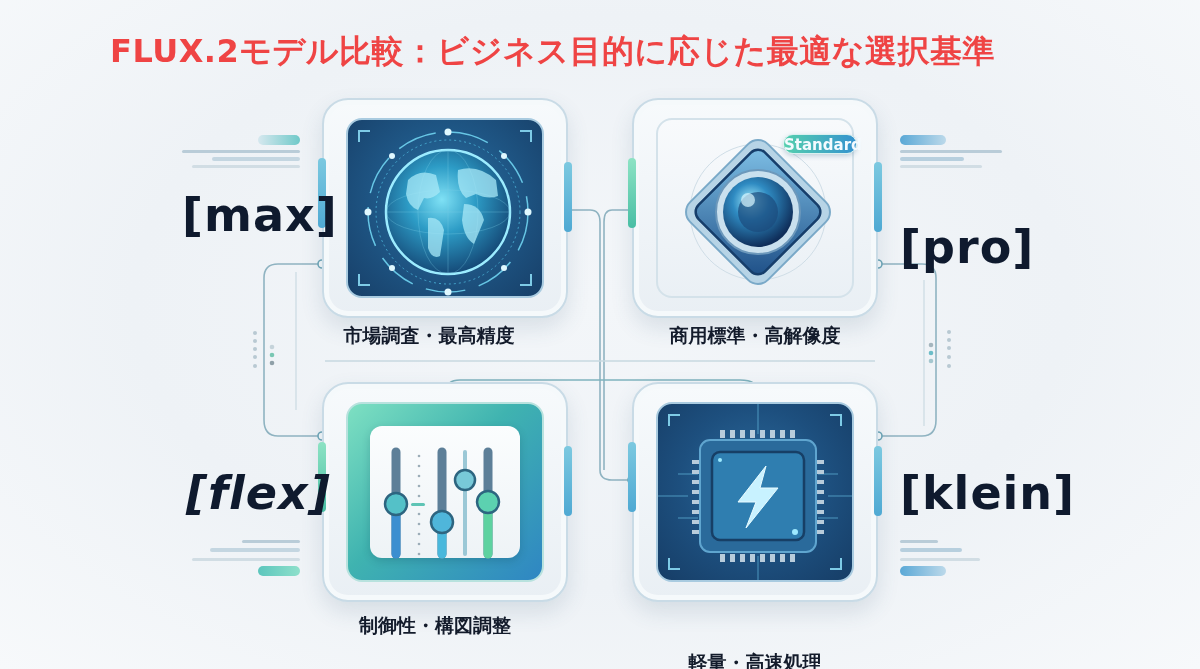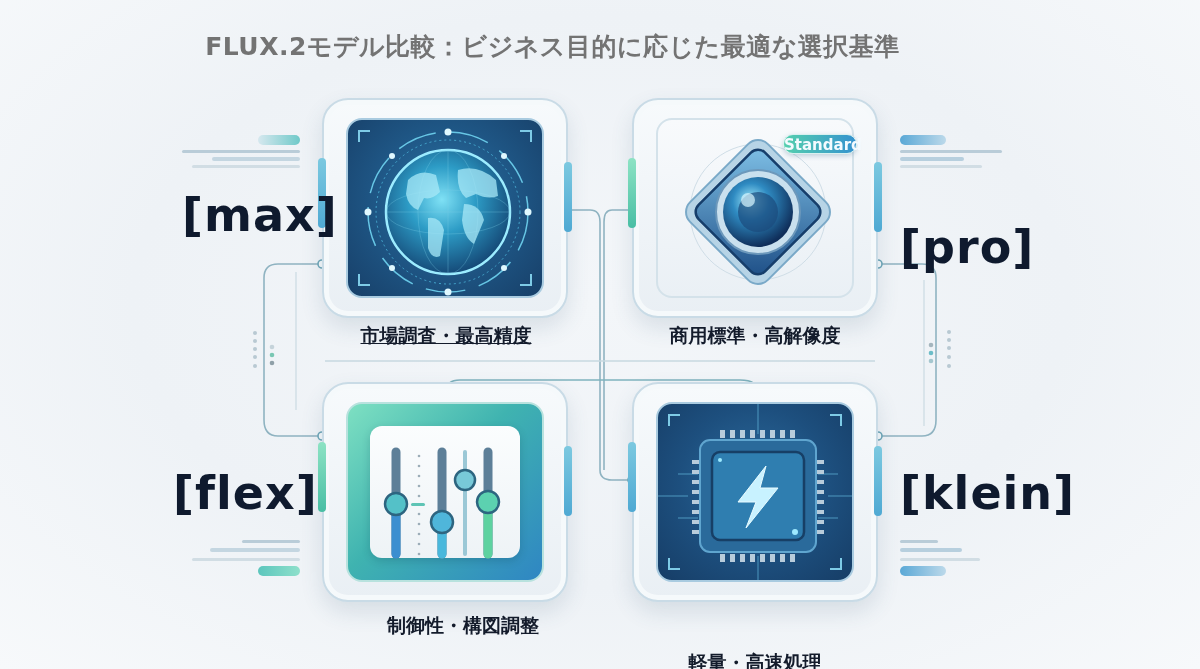--- a/index.html
+++ b/index.html
@@ -5,21 +5,21 @@
   * { box-sizing: border-box; margin: 0; padding: 0; }
   html, body { width: 1200px; height: 669px; overflow: hidden; }
   body {
     background: radial-gradient(ellipse at 50% 45%, #f3f6f9 0%, #eef2f6 55%, #f7f9fb 100%);
     font-family: "DejaVu Sans", "Liberation Sans", sans-serif;
     position: relative;
     color: #0f1a2e;
   }
   .title {
     position: absolute; top: 30px; left: 0; width: 1105px; text-align: center;
-    font-size: 25px; font-weight: bold; letter-spacing: 0.5px; color: #737373;
+    font-size: 32px; font-weight: bold; letter-spacing: 0.5px; color: #ef4444;
   }
   svg.wires { position: absolute; left: 0; top: 0; width: 1200px; height: 669px; }
 
   .card-outer {
     position: absolute; width: 246px; height: 220px;
     border-radius: 26px;
     background: linear-gradient(180deg, #f7fafc 0%, #e9eff4 100%);
     border: 2px solid #c9dbe6;
     box-shadow: 0 10px 22px rgba(60,90,120,0.14), inset 0 0 0 5px #f5f9fb;
   }
@@ -150,21 +150,21 @@
         <circle cx="20" cy="92" r="3.5"></circle>
           <circle cx="180" cy="92" r="3.5"></circle>
         <circle cx="44" cy="36" r="3"></circle>
           <circle cx="156" cy="36" r="3"></circle>
         <circle cx="44" cy="148" r="3"></circle>
           <circle cx="156" cy="148" r="3"></circle>
       </g>
     </svg>
   </div>
 </div>
-<div class="card-label" style="left:316px; top:323px;text-decoration:underline;">市場調査・最高精度</div>
+<div class="card-label" style="left:299px; top:323px;">市場調査・最高精度</div>
 
 <div class="card-outer green" style="left:632px; top:98px;">
   <div class="card-inner inner-light">
     <svg width="200" height="182" viewBox="0 0 200 182" style="position:absolute;left:0;top:0;">
       <defs>
         <linearGradient id="dia" x1="0" y1="0" x2="1" y2="1">
           <stop offset="0%" stop-color="#7fc0e6"></stop>
           <stop offset="100%" stop-color="#1d4e86"></stop>
         </linearGradient>
         <radialGradient id="lens" cx="40%" cy="35%" r="65%">
@@ -214,21 +214,21 @@
       <rect x="63" y="99" width="14" height="3" rx="1.5" fill="#5ec4b5"></rect>
       <g stroke="#2d6580" stroke-width="2.5">
         <circle cx="48" cy="100" r="11" fill="#54c1c8"></circle>
         <circle cx="94" cy="118" r="11" fill="#4fb6da"></circle>
         <circle cx="117" cy="76" r="10" fill="#78c9d8"></circle>
         <circle cx="140" cy="98" r="11" fill="#5cd1b0"></circle>
       </g>
     </svg>
   </div>
 </div>
-<div class="card-label" style="left:333px; top:613px;">制御性・構図調整</div>
+<div class="card-label" style="left:305px; top:613px;">制御性・構図調整</div>
 
 <div class="card-outer" style="left:632px; top:382px;">
   <div class="card-inner inner-chip">
     <div class="corner" style="left:10px;top:10px;border-width:2px 0 0 2px;"></div>
     <div class="corner" style="right:10px;top:10px;border-width:2px 2px 0 0;"></div>
     <div class="corner" style="left:10px;bottom:10px;border-width:0 0 2px 2px;"></div>
     <div class="corner" style="right:10px;bottom:10px;border-width:0 2px 2px 0;"></div>
     <svg width="200" height="182" viewBox="0 0 200 182" style="position:absolute;left:0;top:0;">
       <g stroke="#5fb2d6" stroke-width="1" opacity="0.75">
         <line x1="100" y1="0" x2="100" y2="30"></line>
@@ -279,21 +279,21 @@
       <path d="M108 62 L80 98 L98 98 L88 124 L120 84 L102 84 Z" fill="#c8f2ff" stroke="#e8fbff" stroke-width="1"></path>
       <circle cx="62" cy="56" r="2" fill="#9eeaff"></circle>
       <circle cx="137" cy="128" r="3" fill="#9eeaff"></circle>
     </svg>
   </div>
 </div>
 <div class="card-label" style="left:625px; top:650px;">軽量・高速処理</div>
 
 <div class="model-name" style="left:182px; top:188px;">[max]</div>
 <div class="model-name" style="left:900px; top:188px;margin-top:32px;">[pro]</div>
-<div class="model-name" style="left:173px; top:466px;">[flex]</div>
+<div class="model-name" style="left:186px; top:466px;font-style:italic;">[flex]</div>
 <div class="model-name" style="left:900px; top:466px;">[klein]</div>
 
 <div class="bars" style="left:170px; top:135px;">
   <div class="pill" style="left:88px;top:0;width:42px;background:linear-gradient(90deg,#d6e8ef,#6fc9c9);"></div>
   <div class="bar" style="left:12px;top:15px;width:118px;"></div>
   <div class="bar" style="left:42px;top:22px;width:88px;height:4px;background:#c4d6e1;"></div>
   <div class="bar" style="left:22px;top:30px;width:108px;background:#d1dde4;"></div>
 </div>
 <div class="bars" style="left:900px; top:135px;">
   <div class="pill" style="left:0;top:0;width:46px;background:linear-gradient(90deg,#5aa8d6,#bcd9ea);"></div>

